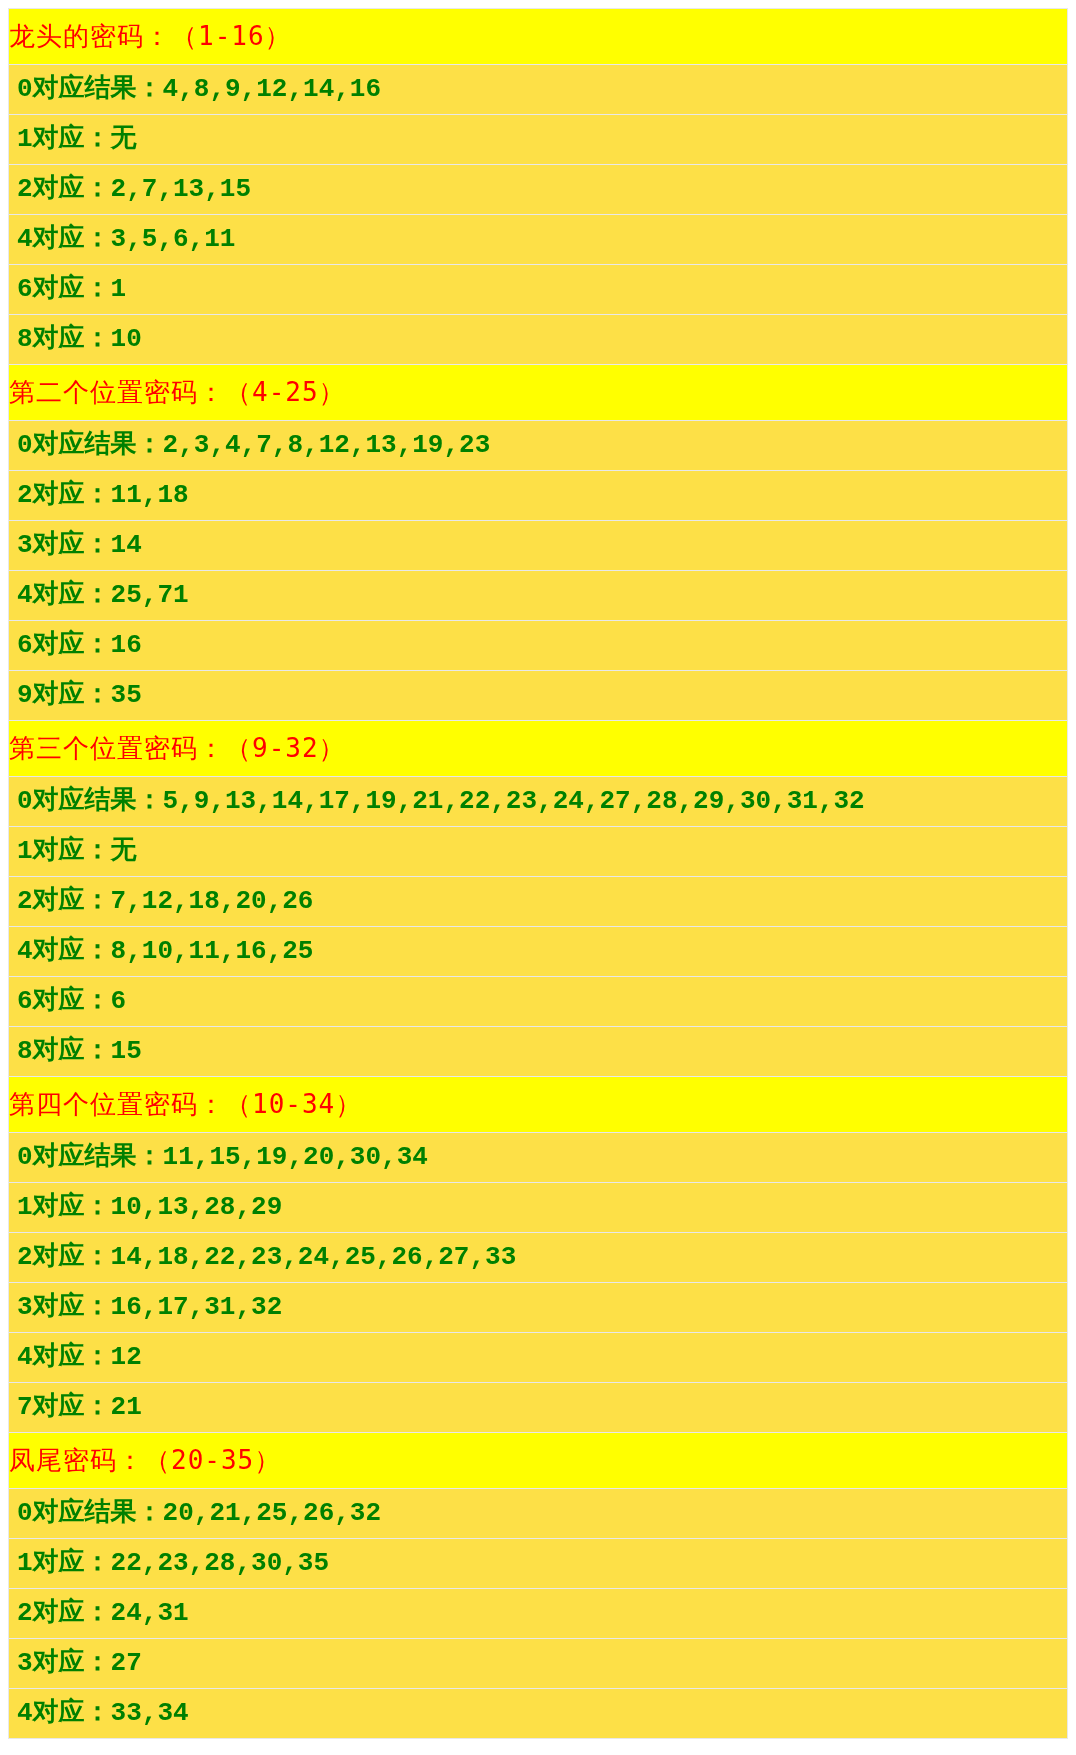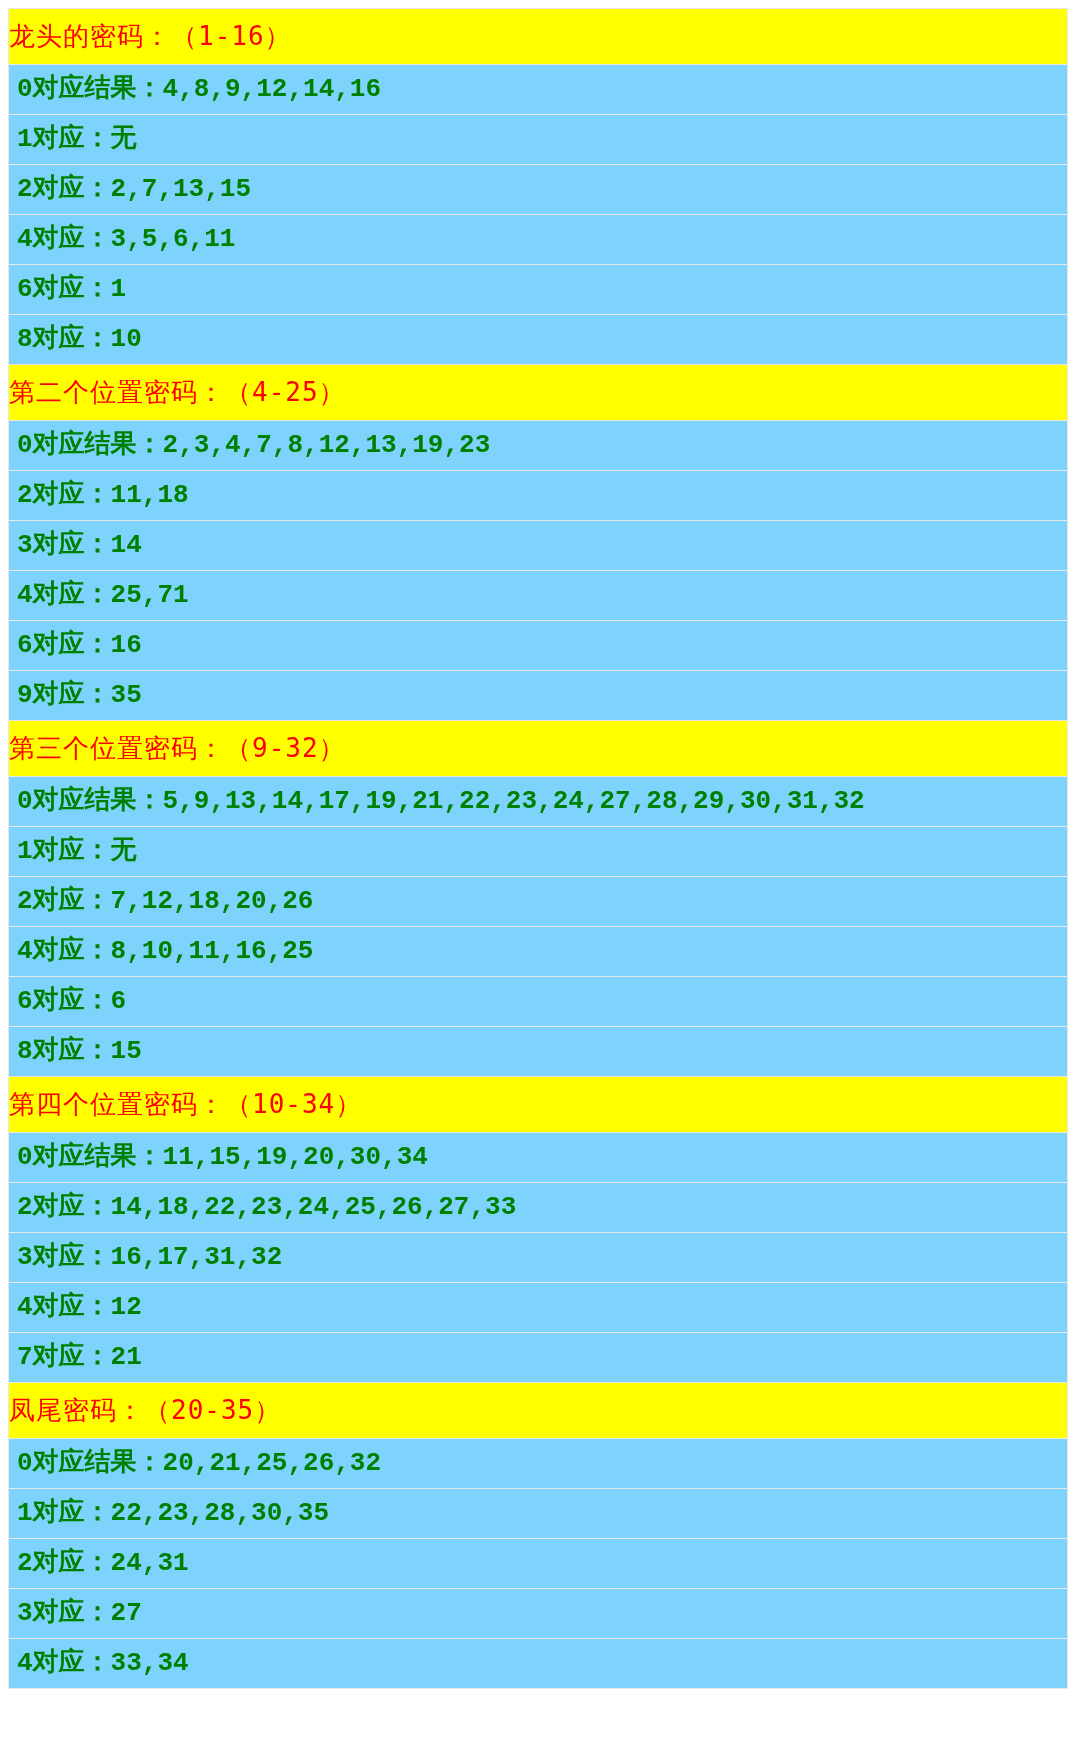--- a/index.html
+++ b/index.html
@@ -22,21 +22,21 @@
       text-align: left;
       color: #ff0000;
       font-size: 26px;
       font-weight: normal;
       padding: 10px 0;
       border: 1px solid #e8e8e8;
       font-family: "Microsoft YaHei", "SimHei", monospace, sans-serif;
       letter-spacing: 1px;
     }
     .data-row {
-      background: #7dd3fc;
+      background: #fde047;
       color: #008000;
       font-size: 26px;
       font-weight: bold;
       padding: 5px 24px 5px 8px;
       border: 1px solid #e8e8e8;
       font-family: "Consolas", "Courier New", monospace;
       letter-spacing: 0px;
       text-align: left;
       line-height: 1.5;
     }
@@ -117,20 +117,23 @@
       <tr>
         <td class="data-row">8对应：15</td>
       </tr>
       <tr>
         <td class="header-row">第四个位置密码：（10-34）</td>
       </tr>
       <tr>
         <td class="data-row">0对应结果：11,15,19,20,30,34</td>
       </tr>
       <tr>
+        <td class="data-row">1对应：10,13,28,29</td>
+      </tr>
+      <tr>
         <td class="data-row">2对应：14,18,22,23,24,25,26,27,33</td>
       </tr>
       <tr>
         <td class="data-row">3对应：16,17,31,32</td>
       </tr>
       <tr>
         <td class="data-row">4对应：12</td>
       </tr>
       <tr>
         <td class="data-row">7对应：21</td>

